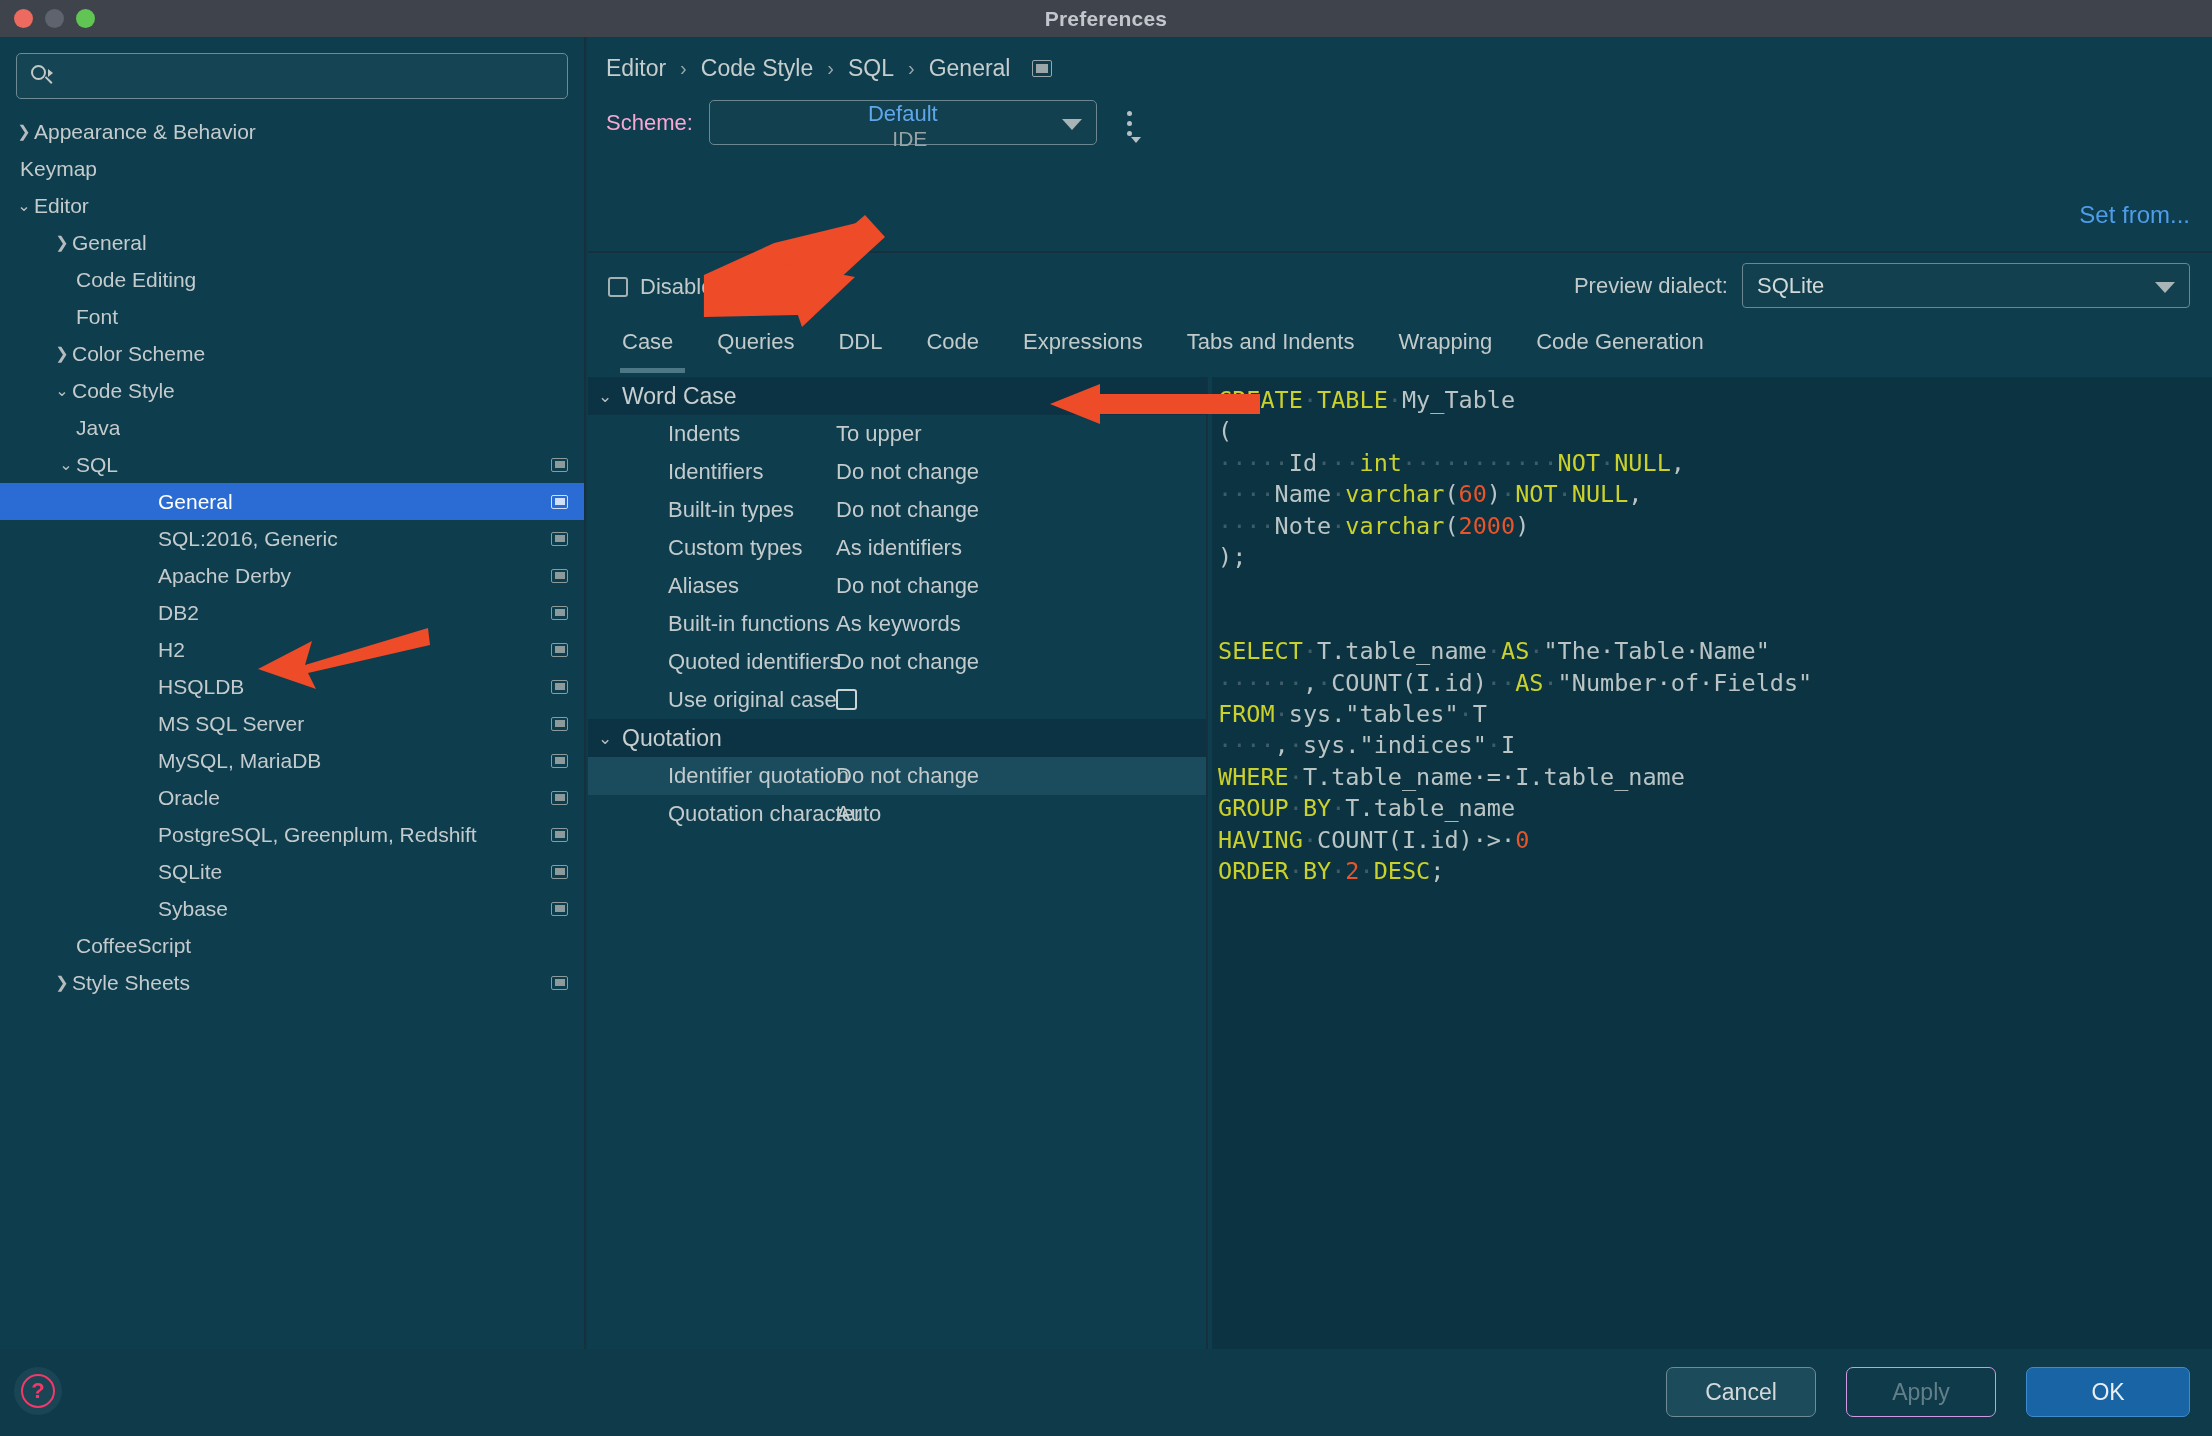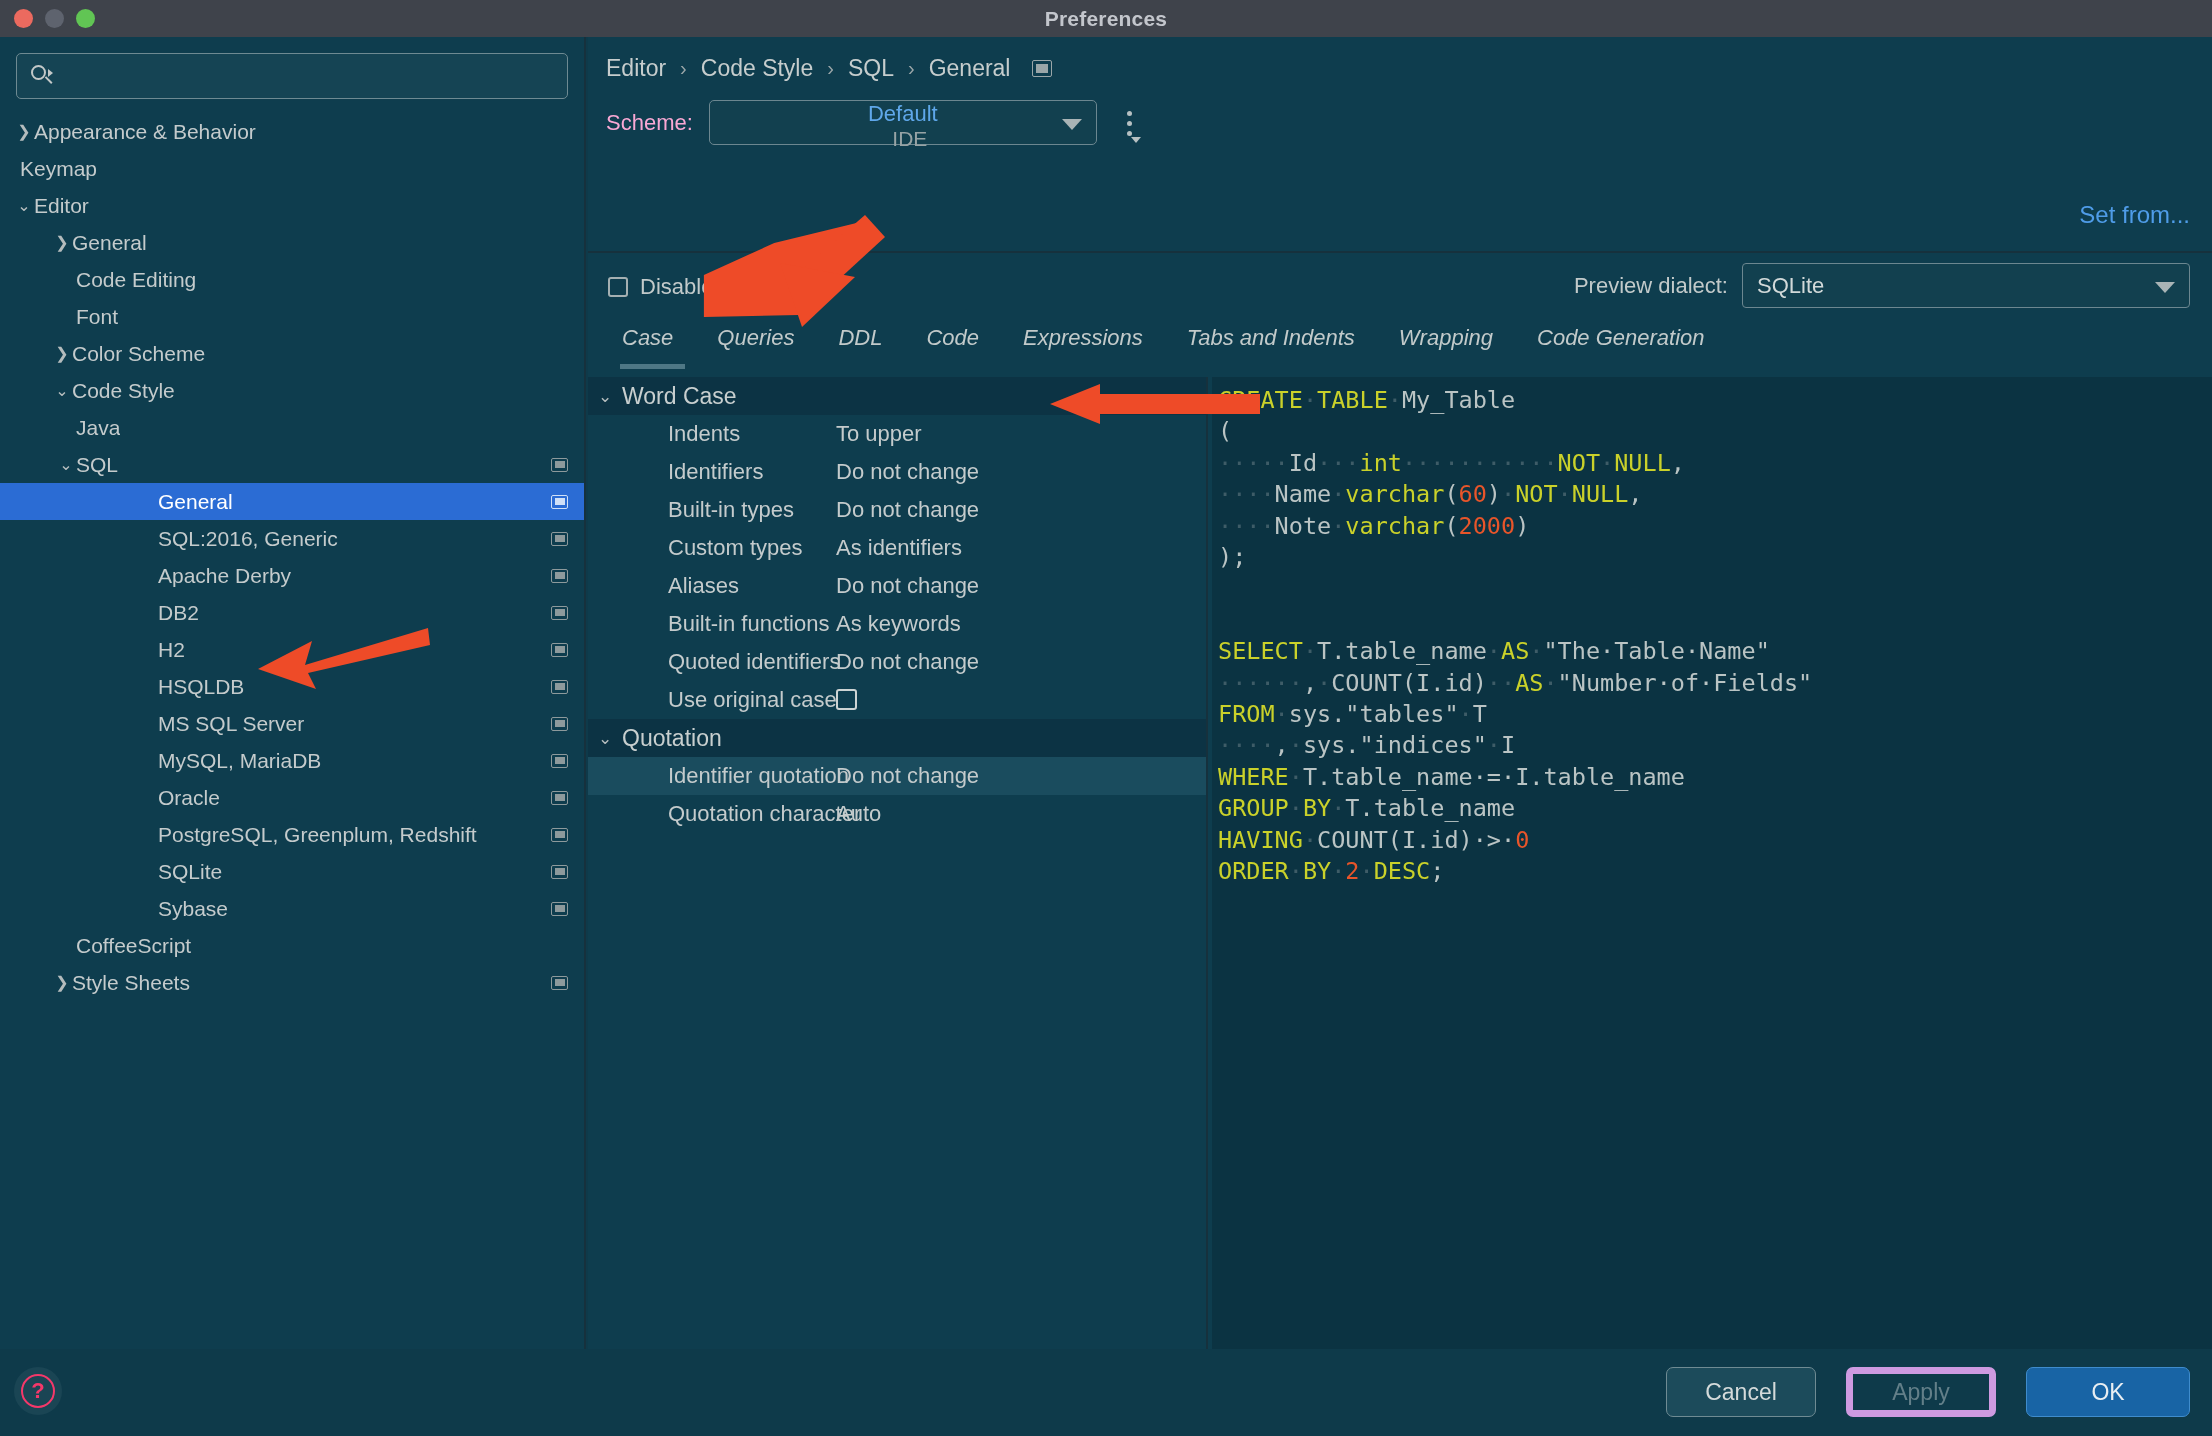--- a/index.html
+++ b/index.html
@@ -174,21 +174,21 @@
   .dialect-select {
     width: 448px; height: 45px; border: 1px solid #6c8790; border-radius: 4px;
     background: #12404f; display: flex; align-items: center; padding: 0 14px;
     position: relative;
   }
   .dialect-name { font-size: 22px; color: #d2d9d9; }
 
   
   .tabs {
     position: absolute; left: 0; top: 282px; width: 1624px; height: 58px;
-    display: flex; align-items: flex-start; padding-left: 22px; font-style: italic;
+    display: flex; align-items: center; padding-left: 22px;
   }
   .tab {
     font-size: 22px; color: #c2caca; padding: 6px 22px 0 22px;
     position: relative; height: 50px; white-space: nowrap;
   }
   .tab:first-child { padding-left: 12px; }
   .tab.active::after {
     content: ""; position: absolute; left: 10px; right: 10px; bottom: 0;
     height: 5px; background: #4e7785;
   }
@@ -253,21 +253,21 @@
   .btn-row {
     position: absolute; right: 22px; top: 18px; display: flex; gap: 22px;
   }
   .btn {
     height: 50px; min-width: 150px; border-radius: 7px;
     display: flex; align-items: center; justify-content: center;
     font-size: 23px;
     margin-left: 8px;
   }
   .btn.cancel { background: #1c4b5b; border: 1px solid #6f8b93; color: #d4dada; }
-  .btn.apply  { background: transparent; border: 7px solid #f0abfc; color: #728c94; }
+  .btn.apply  { background: transparent; border: 1px solid #f0abfc; color: #728c94; }
   .btn.ok     { background: #1864a5; border: 1px solid #3f8ccd; color: #e8eef2; min-width: 164px; }
 
   
   .arrow { position: absolute; pointer-events: none; }
 </style>
 </head>
 <body>
 
 <div class="titlebar">
   <div class="traffic">

